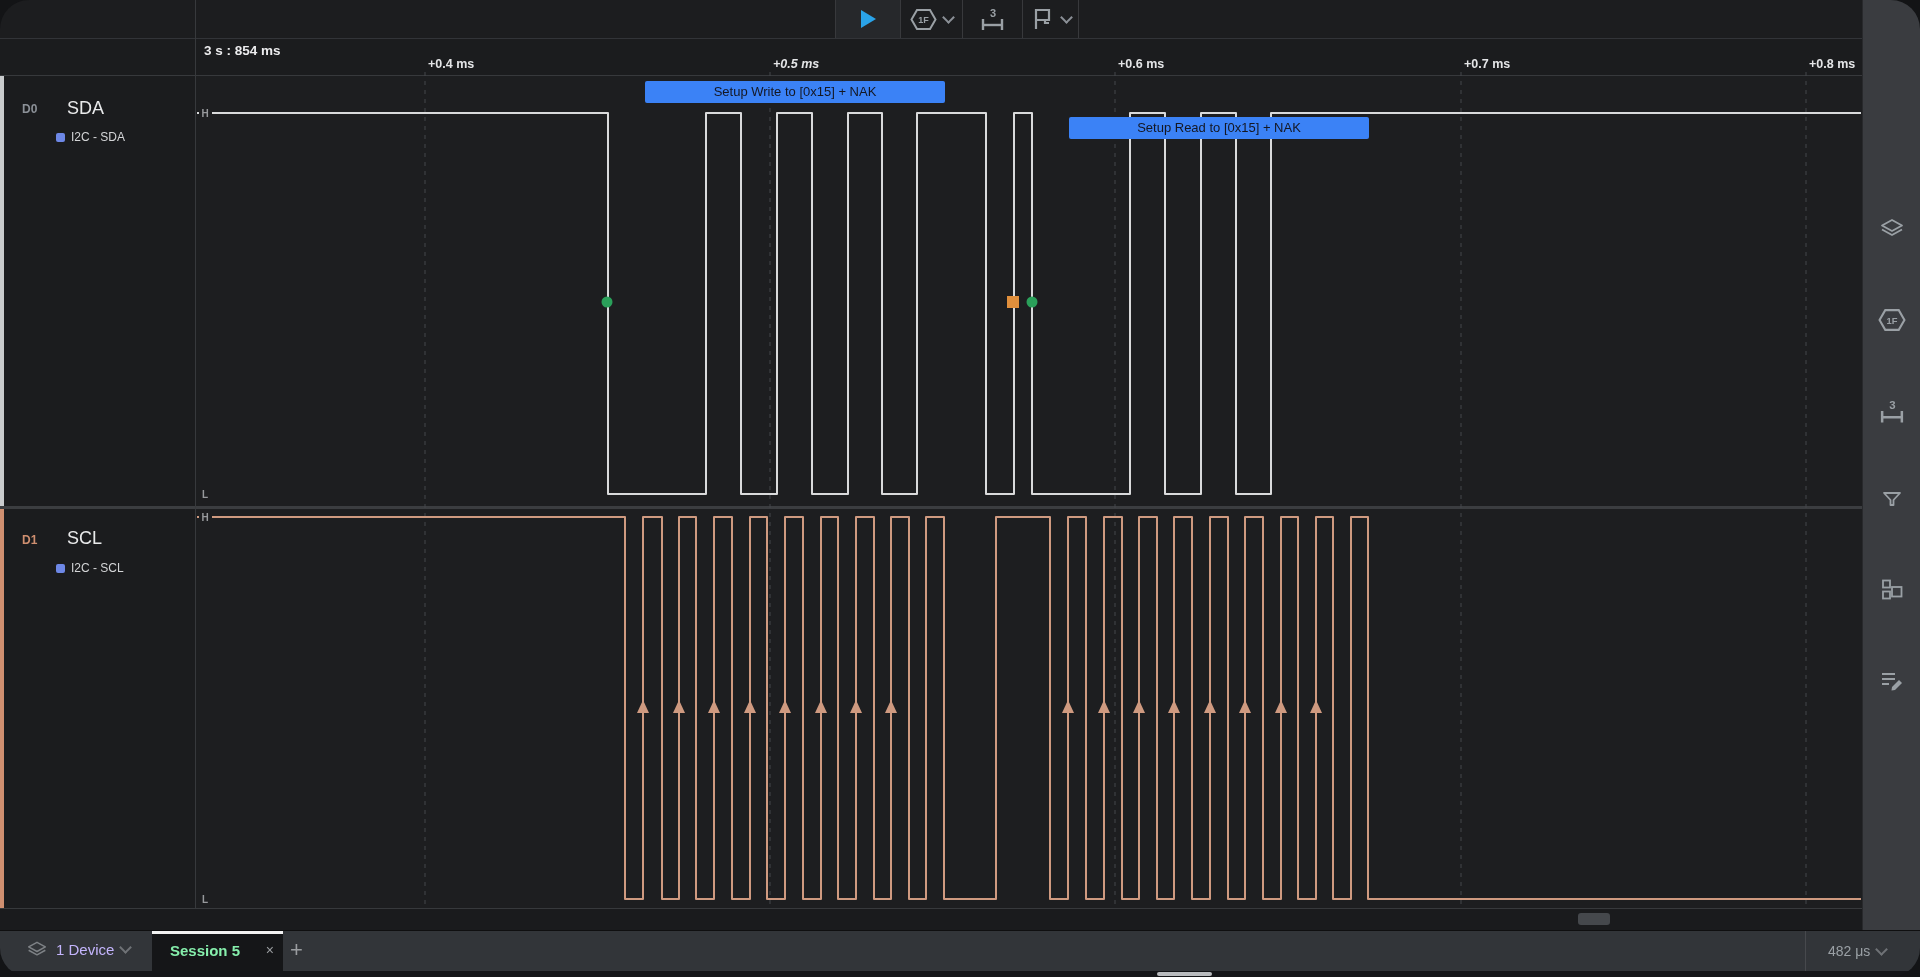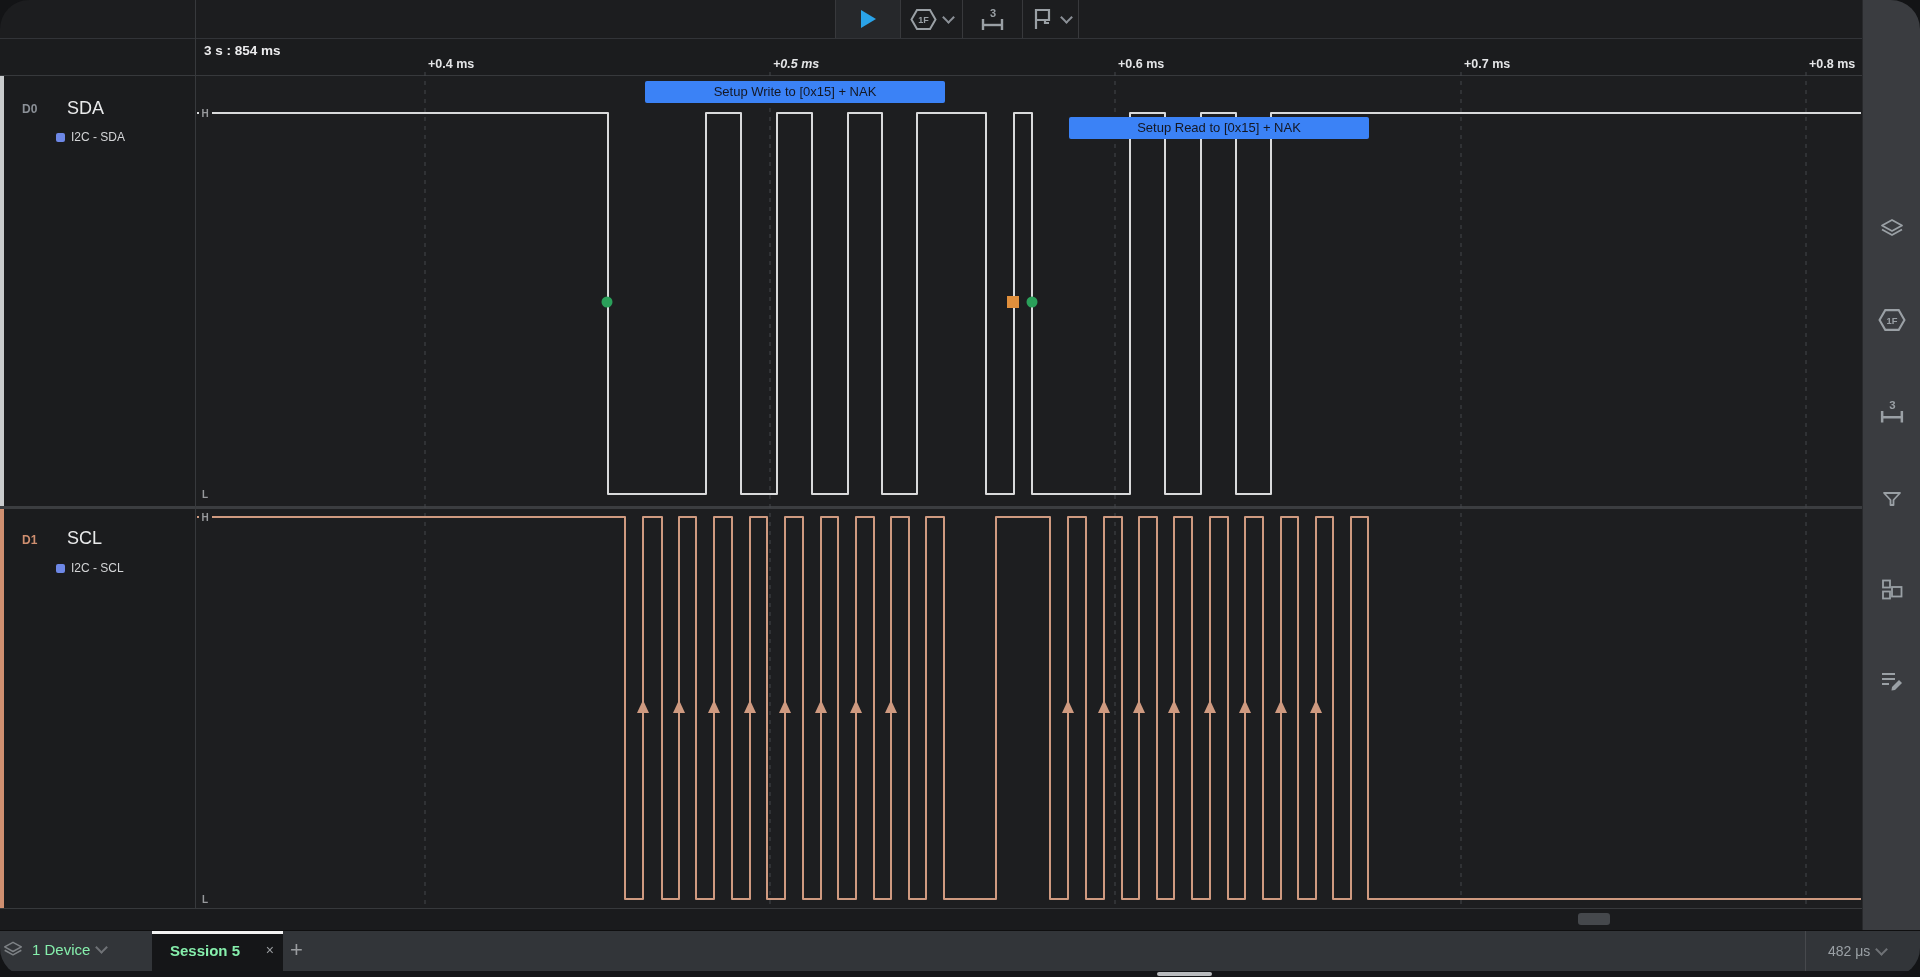--- a/index.html
+++ b/index.html
@@ -36,21 +36,21 @@
   
   #wave-svg{position:absolute;left:0;top:0;width:1920px;height:977px;pointer-events:none;}
   
   #scrollstrip{position:absolute;left:0;top:909px;width:1862px;height:21px;background:#1a1b1d;}
   #scroll-thumb{position:absolute;left:1578px;top:4px;width:32px;height:12px;background:#45484c;border-radius:3px;}
   
   #sidebar{position:absolute;left:1862px;top:0;width:58px;height:930px;background:#3a3c40;border-left:1px solid #28292c;}
   .sb-icon{position:absolute;left:50%;transform:translate(-50%,-50%);cursor:pointer;}
   
   #statusbar{position:absolute;left:0;top:930px;width:1920px;height:41px;background:#323539;border-top:1px solid #0f0f10;box-sizing:border-box;}
-  #device-group{position:absolute;left:2px;top:0;height:36px;display:flex;align-items:center;color:#86efac;font-size:15px;cursor:pointer;}
+  #device-group{position:absolute;left:26px;top:0;height:36px;display:flex;align-items:center;color:#c4b5fd;font-size:15px;cursor:pointer;}
   #device-group svg{margin-right:8px;}
   #session-tab{position:absolute;left:152px;top:0;width:131px;height:40px;background:#151618;cursor:pointer;}
   #tab-indicator{position:absolute;left:0;top:0;width:131px;height:3px;background:#f2f2f2;}
   #tab-label{position:absolute;left:18px;top:0;height:40px;line-height:40px;font-size:15px;font-weight:bold;color:#86efac;}
   #tab-close{position:absolute;right:9px;top:0;height:40px;line-height:38px;font-size:14px;color:#9a9da0;cursor:pointer;}
   #add-tab{position:absolute;left:290px;top:0;height:40px;line-height:38px;font-size:22px;font-weight:300;color:#9a9da0;cursor:pointer;}
   #zoom-divider{position:absolute;left:1805px;top:0;width:1px;height:40px;background:#47494d;}
   #zoom-group{position:absolute;left:1828px;top:0;height:40px;display:flex;align-items:center;color:#9aa0a5;font-size:14px;cursor:pointer;}
   
   #bottomstrip{position:absolute;left:0;top:971px;width:1920px;height:6px;background:#141518;}

